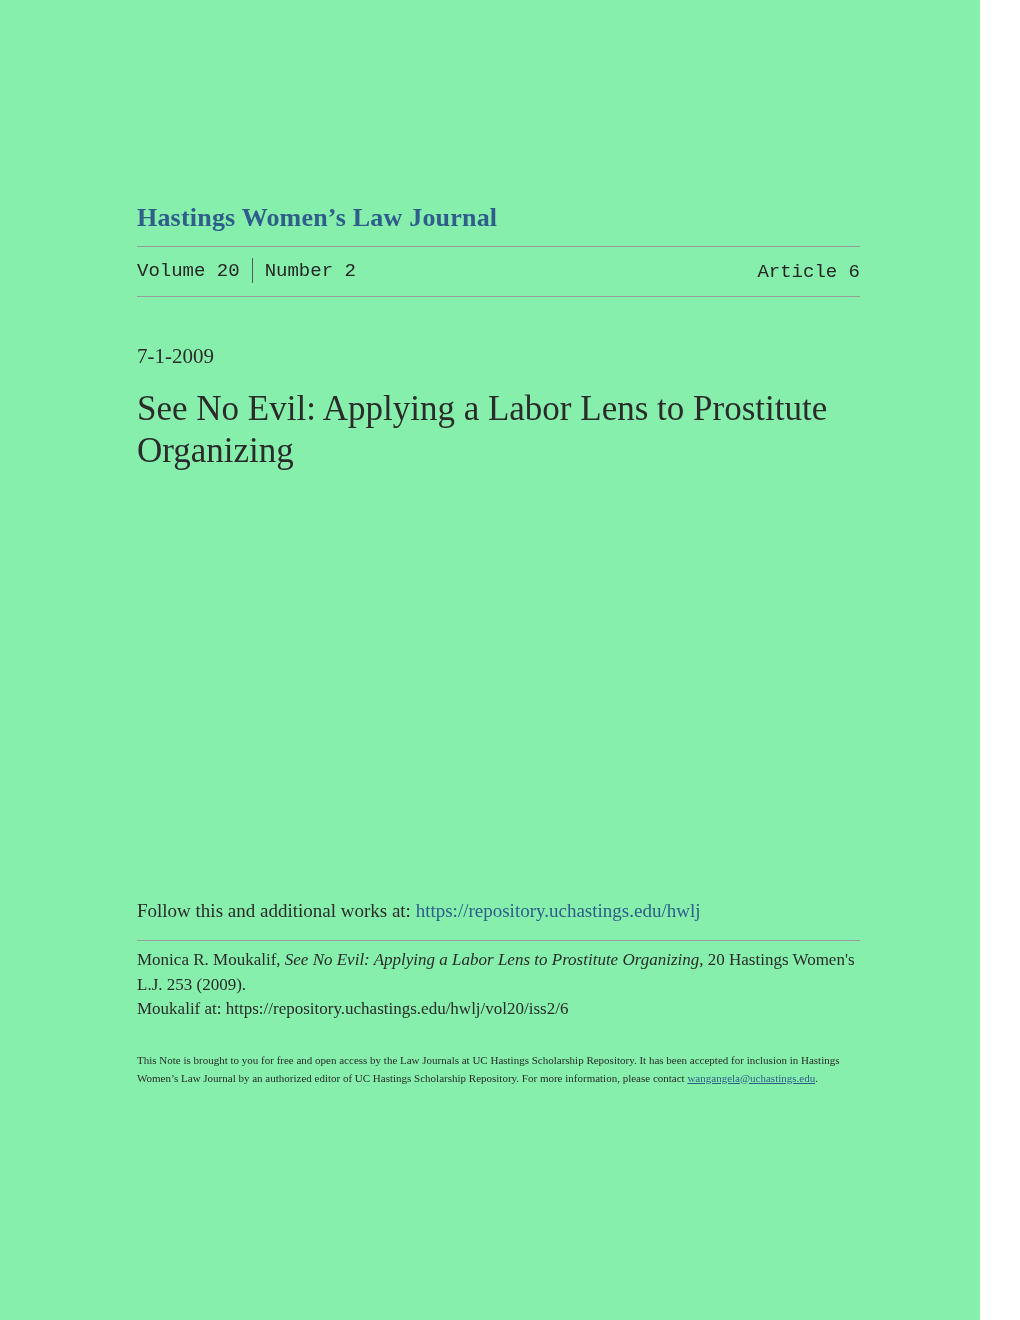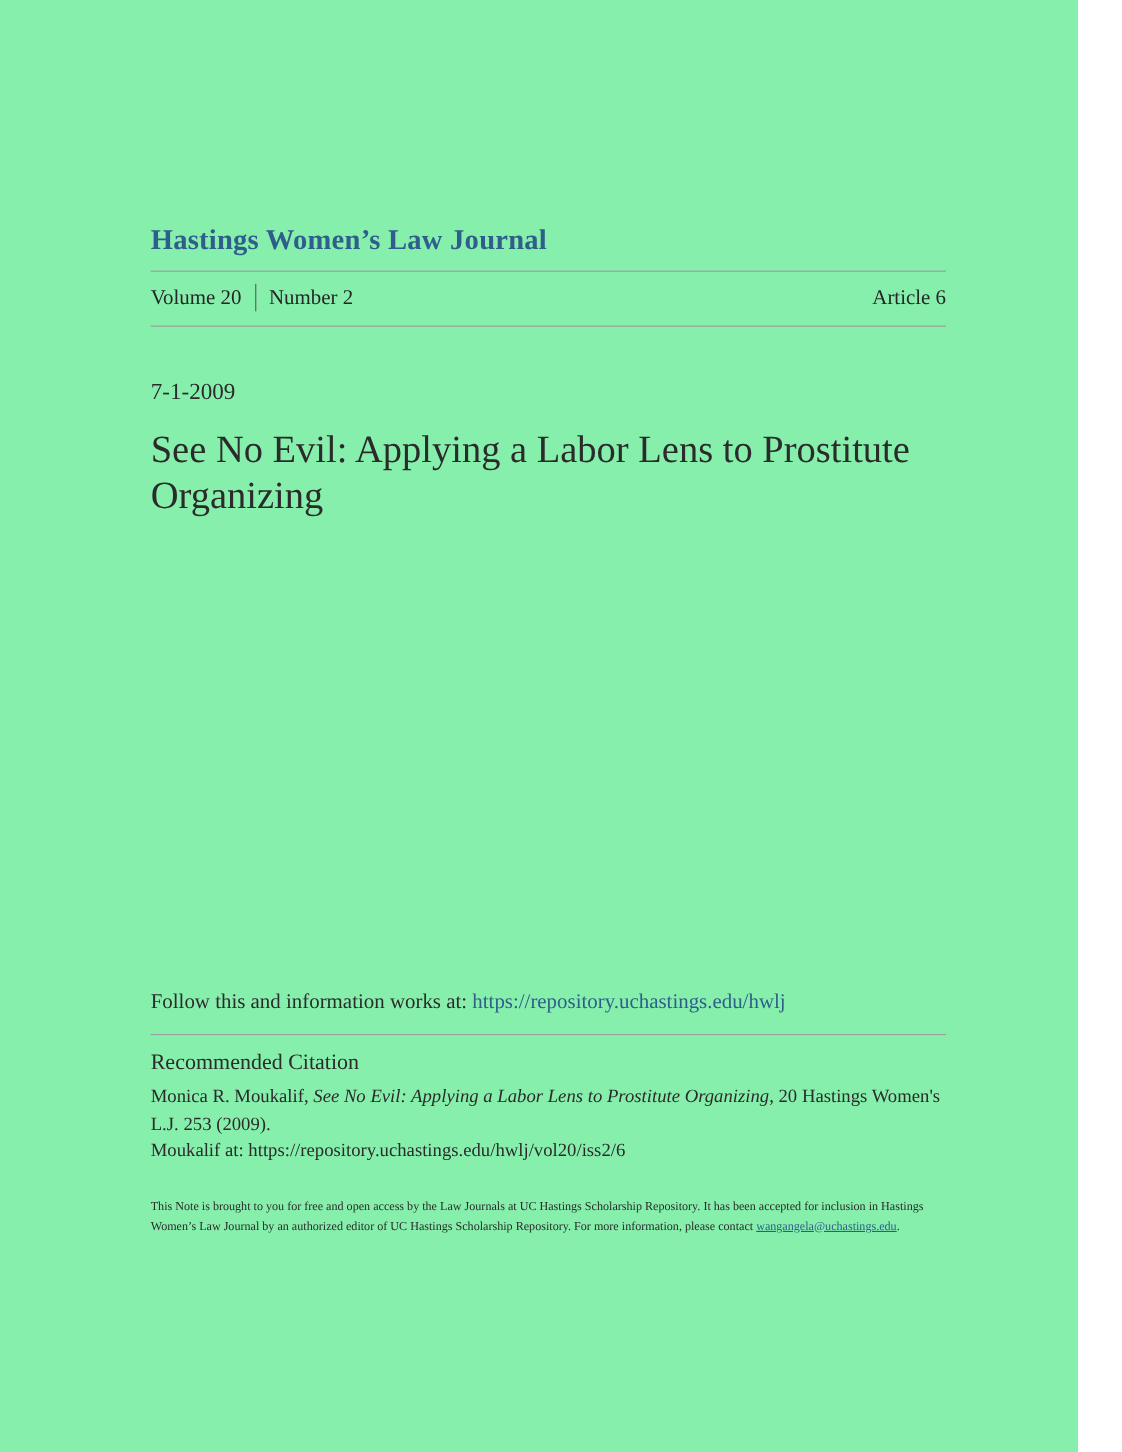--- a/index.html
+++ b/index.html
@@ -32,24 +32,25 @@
   }
   .rule {
     border: none;
     border-top: 1px solid #9b9b9b;
     height: 0;
     margin: 0;
   }
   .issue-line {
     display: flex;
     justify-content: space-between;
-    align-items: center;
+    align-items: flex-end;
     padding: 11px 0 13px 0;
     font-size: 19px;
     color: #262626;
+    font-family: Liberation Mono, monospace;
   }
   .issue-left {
     display: flex;
     align-items: center;
   }
   .pipe {
     display: inline-block;
     width: 0;
     height: 25px;
     border-left: 1px solid #5a5a5a;
@@ -139,27 +140,26 @@
       <div class="rule"></div>
     </header>
 
     <section>
       <div class="pub-date">7-1-2009</div>
       <h2 class="article-title">See No Evil: Applying a Labor Lens to Prostitute Organizing</h2>
     </section>
 
     <section class="follow-block">
       <p class="follow-line">
-        <span>Follow this and information works at: </span><a class="link" href="#">https://repository.uchastings.edu/hwlj</a>
+        <span>Follow this and additional works at: </span><a class="link" href="#">https://repository.uchastings.edu/hwlj</a>
       </p>
       <div class="rule"></div>
     </section>
 
     <section>
-      <h3 class="citation-heading">Recommended Citation</h3>
       <p class="citation-text">
         <span>Monica R. Moukalif, </span><span class="ital">See No Evil: Applying a Labor Lens to Prostitute Organizing</span><span>, 20 Hastings Women's L.J. 253 (2009).</span><br>
         <span>Moukalif at: </span><a class="plain-link" href="#">https://repository.uchastings.edu/hwlj/vol20/iss2/6</a>
       </p>
     </section>
 
     <footer class="note-footer">
       <span>This Note is brought to you for free and open access by the Law Journals at UC Hastings Scholarship Repository. It has been accepted for inclusion in Hastings Women’s Law Journal by an authorized editor of UC Hastings Scholarship Repository. For more information, please contact </span><a class="link underline" href="#">wangangela@uchastings.edu</a><span>.</span>
     </footer>
 

